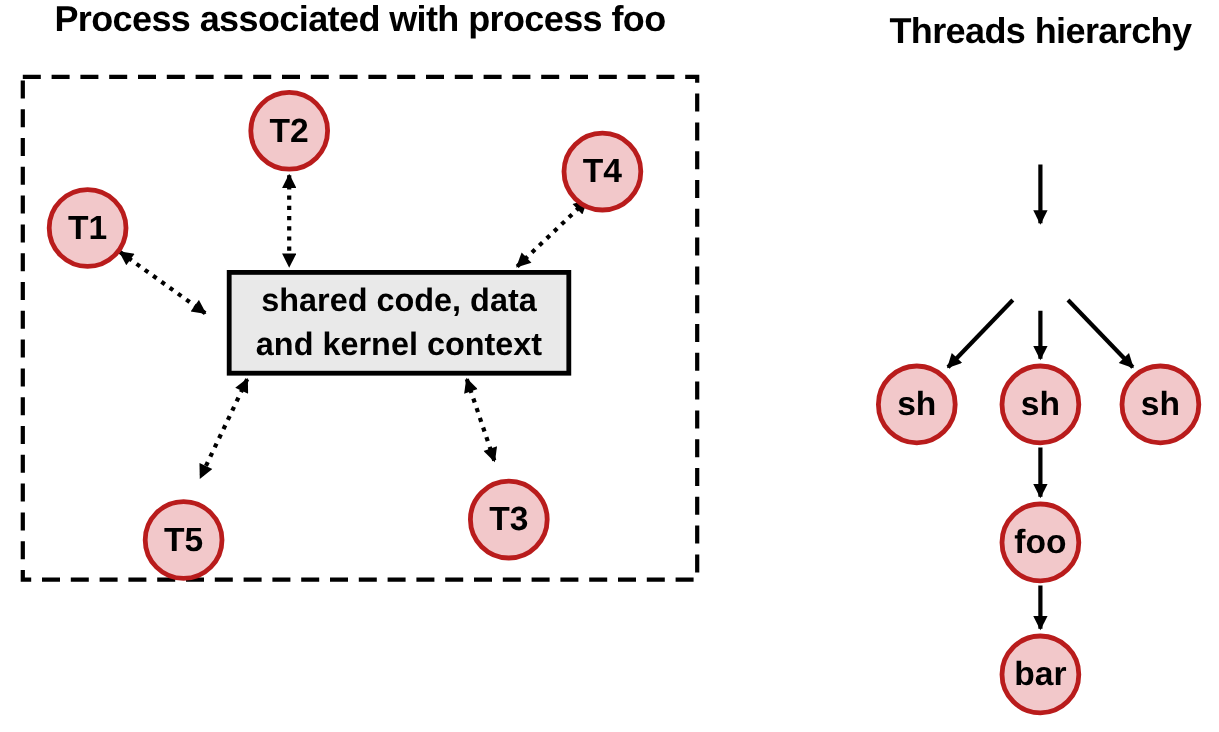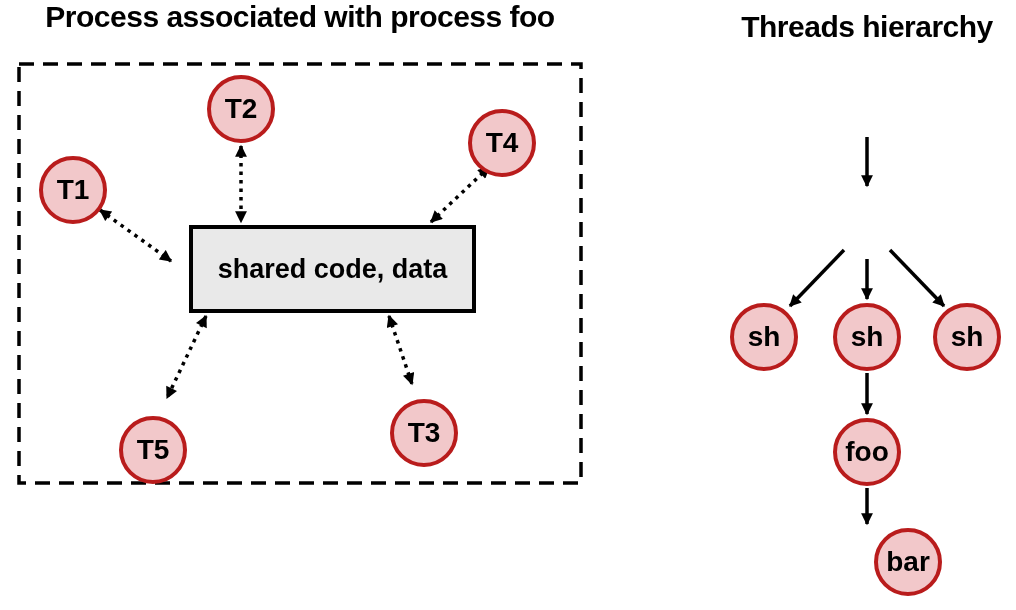--- a/index.html
+++ b/index.html
@@ -108,27 +108,28 @@
       <line x1="844" y1="250" x2="790" y2="306" marker-end="url(#arrowEnd)"></line>
       <line x1="867" y1="259" x2="867" y2="299" marker-end="url(#arrowEnd)"></line>
       <line x1="890" y1="250" x2="944" y2="306" marker-end="url(#arrowEnd)"></line>
       <line x1="867" y1="373" x2="867" y2="414" marker-end="url(#arrowEnd)"></line>
       <line x1="867" y1="488" x2="867" y2="524" marker-end="url(#arrowEnd)"></line>
     </g>
   </svg>
 
   <div class="shared-box">
     <div class="box-line">shared code, data</div>
+    <div class="box-line">and kernel context</div>
   </div>
 
   <div class="node" style="left:39px;  top:156px;text-align:right;">T1</div>
   <div class="node" style="left:207px; top:75px;">T2</div>
   <div class="node" style="left:468px; top:109px;">T4</div>
   <div class="node" style="left:119px; top:416px;">T5</div>
   <div class="node" style="left:390px; top:399px;">T3</div>
 
   <div class="node" style="left:730px; top:303px;">sh</div>
   <div class="node" style="left:833px; top:303px;">sh</div>
   <div class="node" style="left:933px; top:303px;">sh</div>
   <div class="node" style="left:833px; top:418px;">foo</div>
-  <div class="node" style="left:874px; top:528px;">bar</div>
+  <div class="node" style="left:833px; top:528px;">bar</div>
 
 </div>
 
 </body></html>

